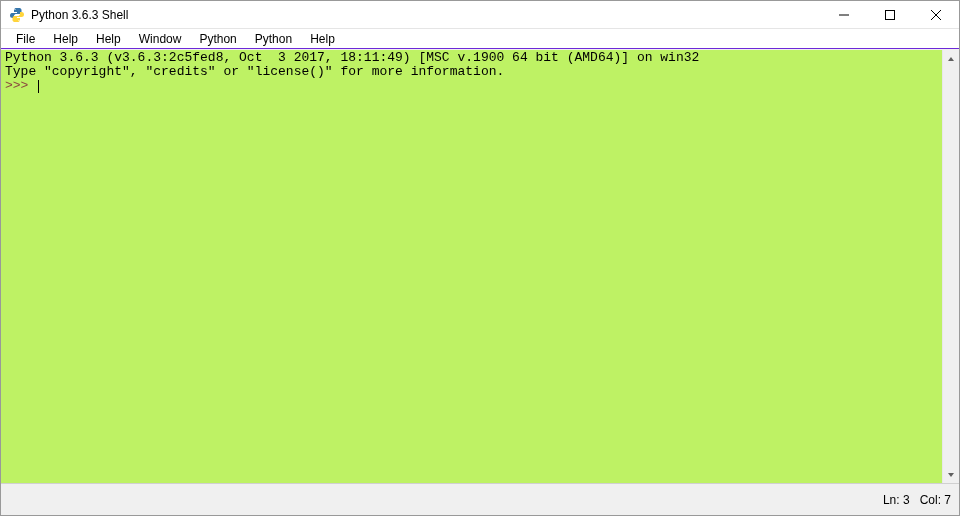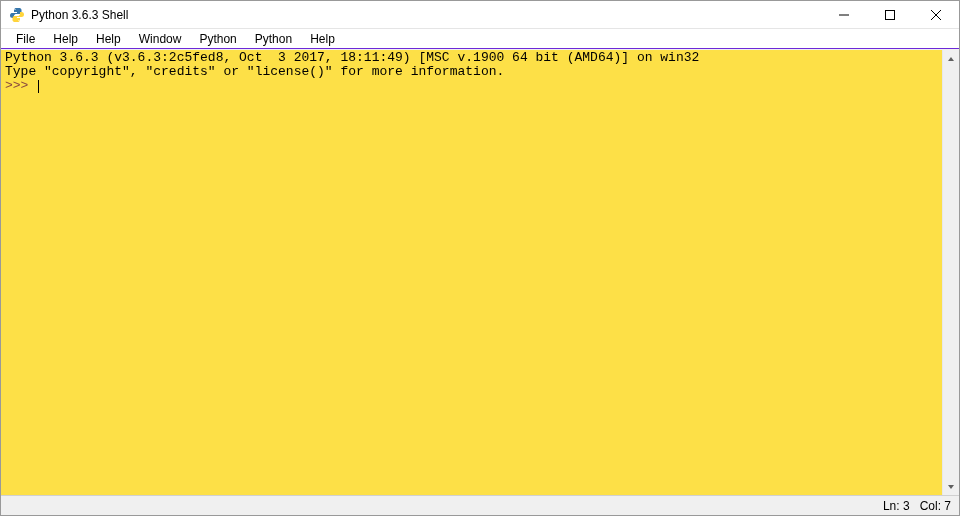--- a/index.html
+++ b/index.html
@@ -67,21 +67,21 @@
       cursor: default;
     }
     .editor-wrap {
       flex: 1;
       display: flex;
       position: relative;
       border-top: 1px solid #f0f0f0;
     }
     .editor {
       flex: 1;
-      background: #fde047;
+      background: #bef264;
       font-family: "Courier New", Consolas, monospace;
       font-size: 13px;
       line-height: 14px;
       padding: 1px 4px;
       white-space: pre;
       overflow: hidden;
       color: #000;
     }
     .editor .prompt {
       color: #8b4a3e;
@@ -108,21 +108,21 @@
       justify-content: center;
       color: #606060;
       font-size: 9px;
       cursor: default;
     }
     .scrollbar-v .sb-track {
       flex: 1;
       background: #f0f0f0;
     }
     .statusbar {
-      height: 20px;
+      height: 32px;
       background: #f0f0f0;
       border-top: 1px solid #d0d0d0;
       display: flex;
       justify-content: flex-end;
       align-items: center;
       padding: 0 8px;
       font-size: 12px;
       color: #000;
     }
     .statusbar .status-item {

